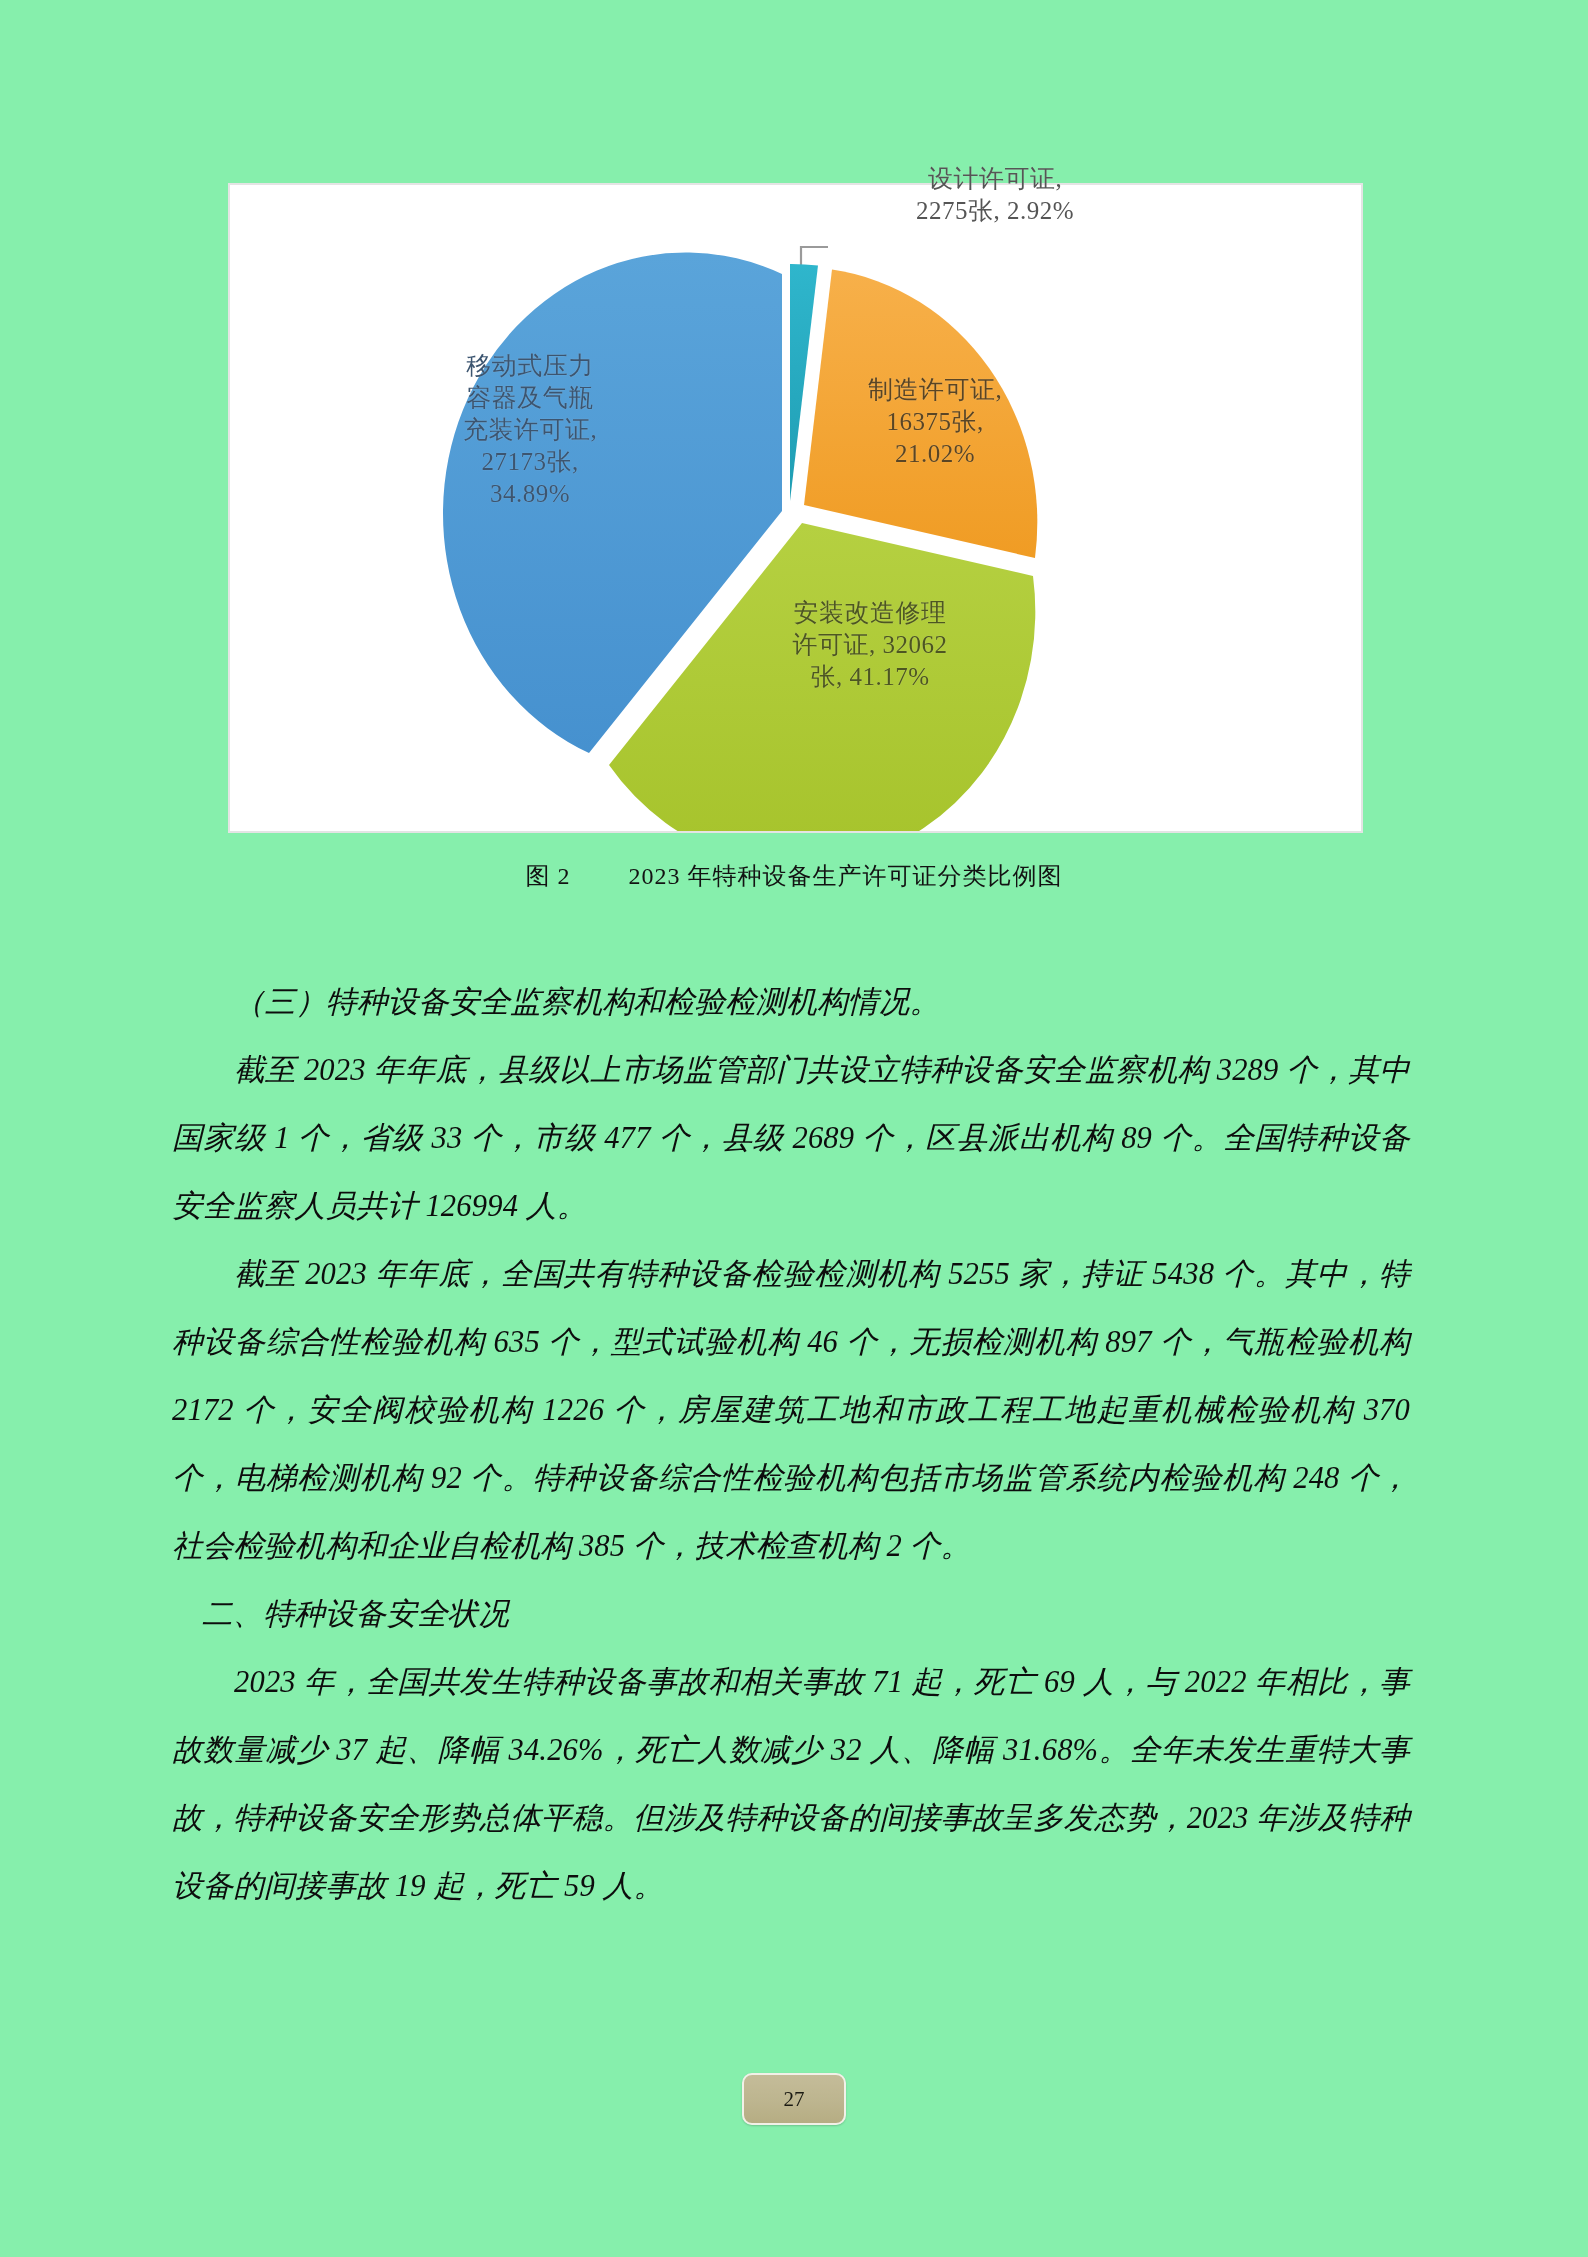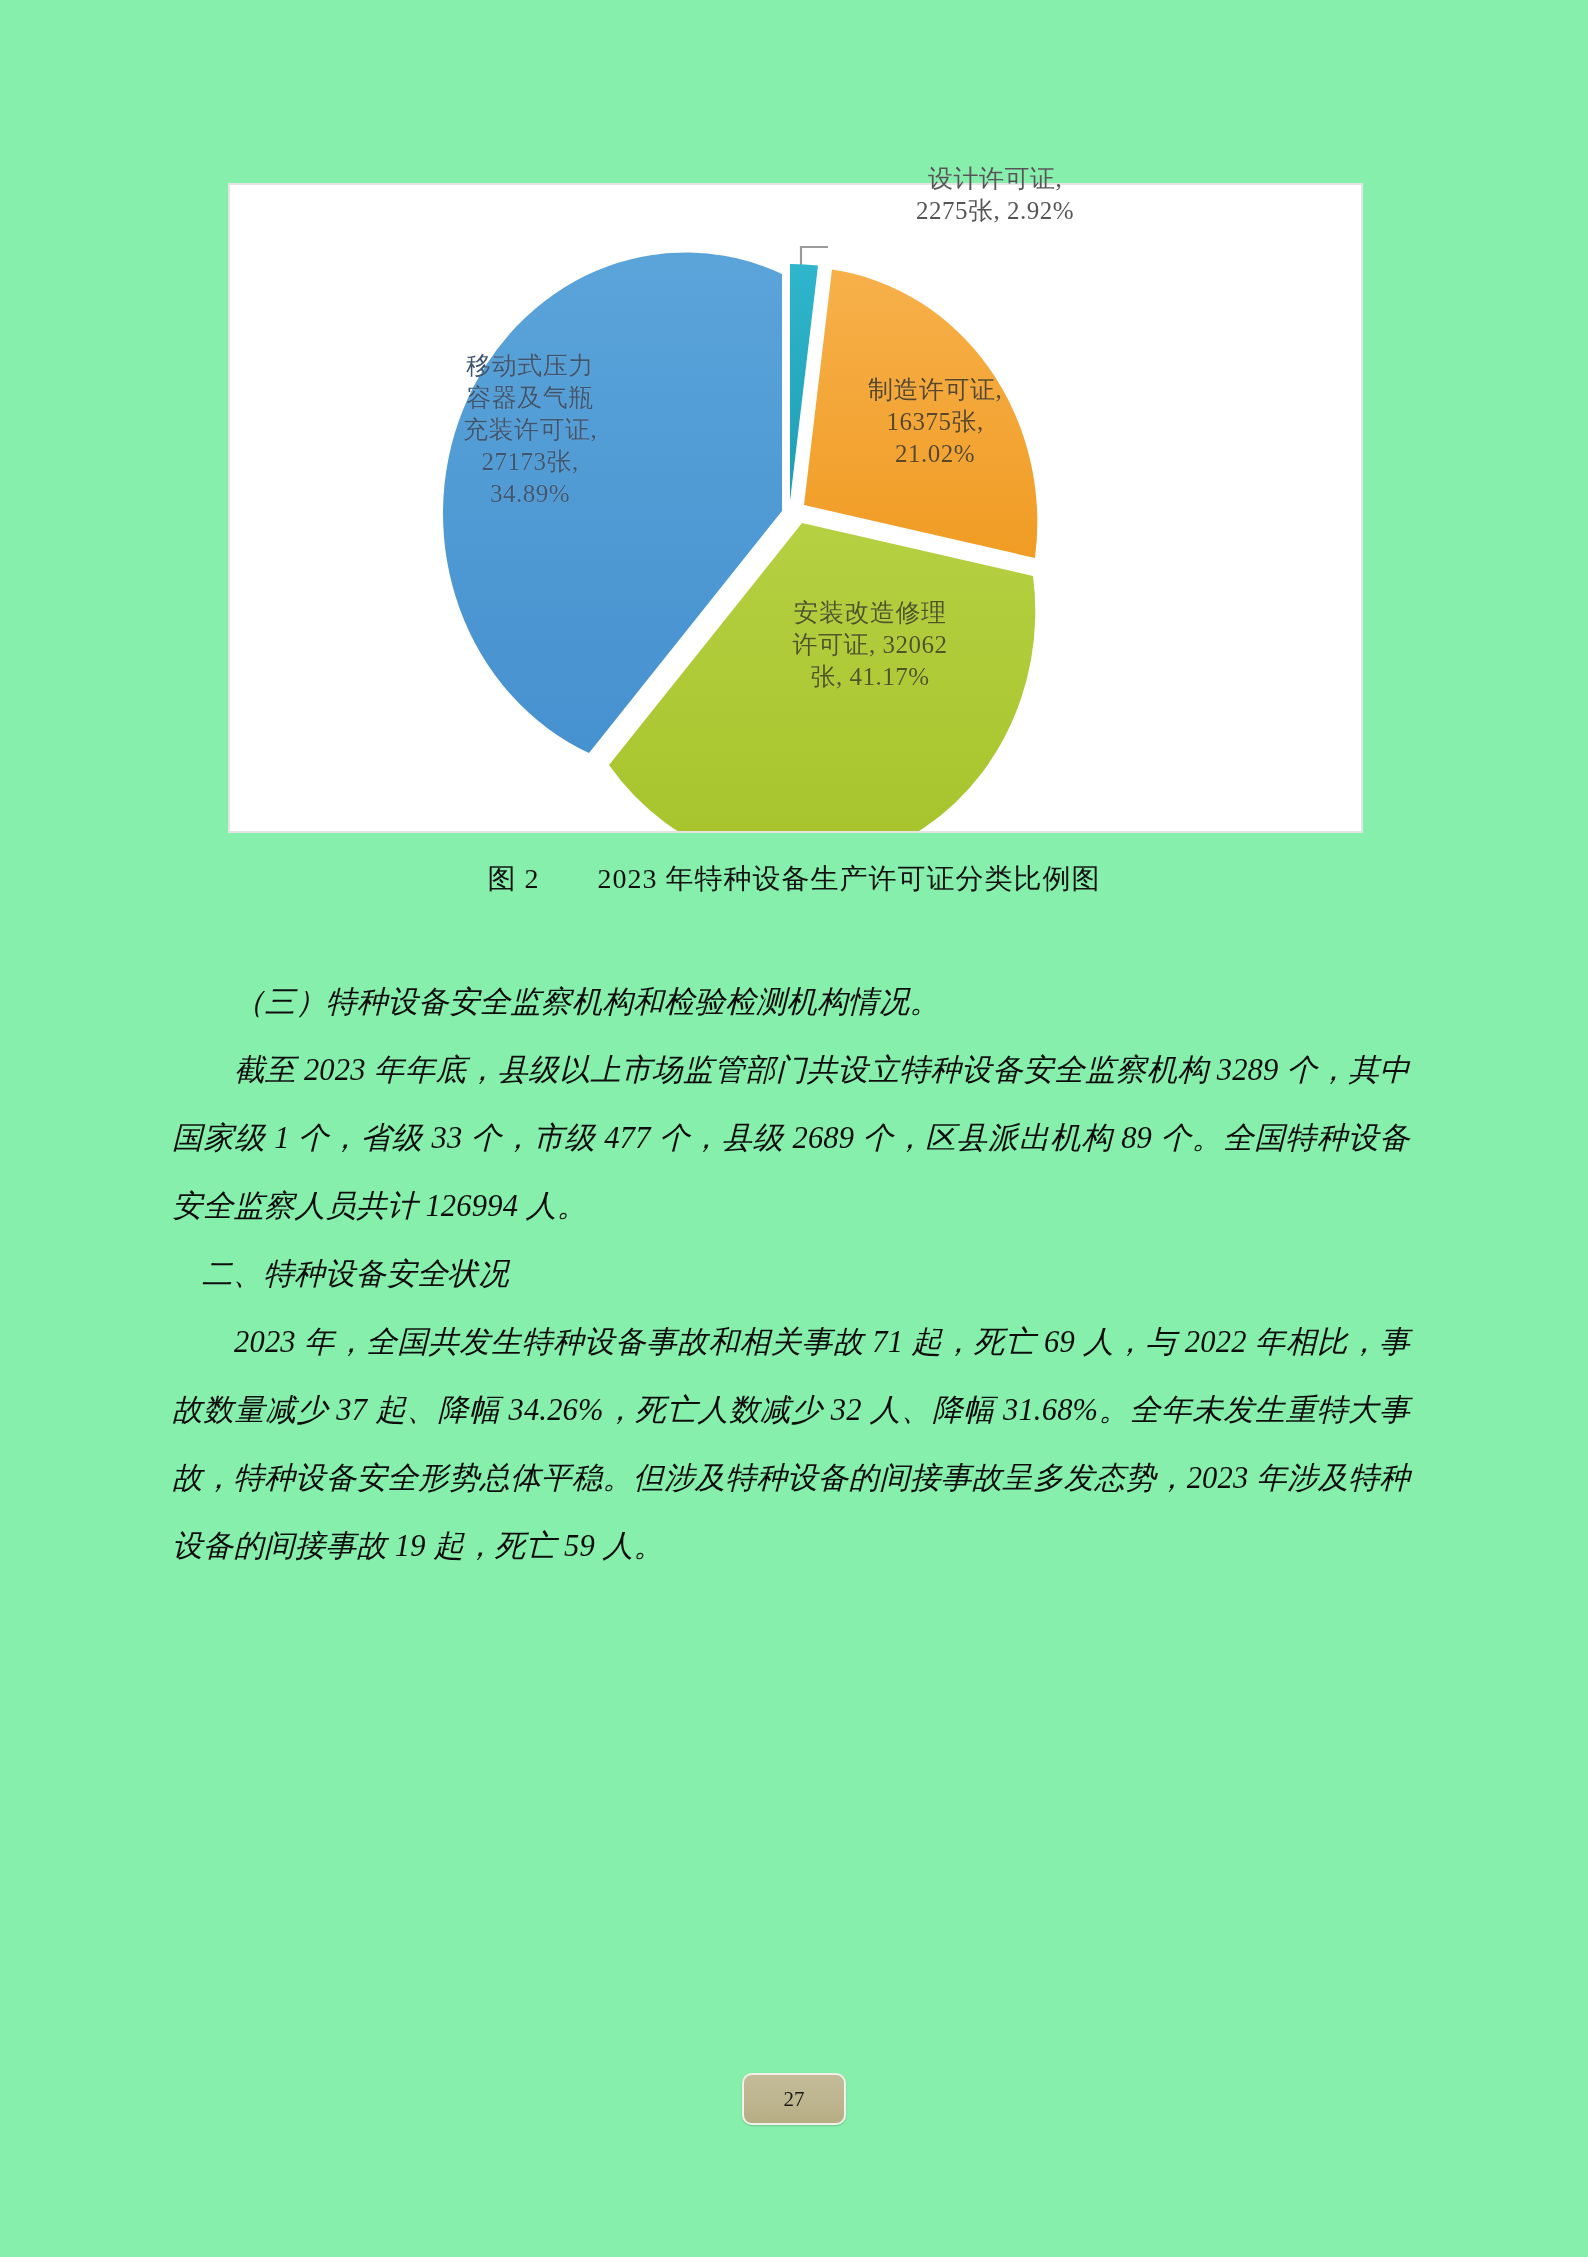--- a/index.html
+++ b/index.html
@@ -77,21 +77,21 @@
     color: #3c5570;
   }
 
   
   .fig-caption {
     position: absolute;
     left: 0;
     top: 860px;
     width: 1588px;
     text-align: center;
-    font-size: 28px;
+    font-size: 24px;
     color: #121212;
     font-family: "Liberation Serif", "DejaVu Serif", serif;
     letter-spacing: 1px;
   }
   .fig-caption .cap-gap { display: inline-block; width: 58px; }
 
   
   .body-text {
     position: absolute;
     left: 172px;
@@ -204,20 +204,21 @@
 34.89%</div>
   </div>
 
   <div class="fig-caption">
     <span>图 2</span><span class="cap-gap"></span><span>2023 年特种设备生产许可证分类比例图</span>
   </div>
 
   <div class="body-text">
     <p class="para indent">（三）特种设备安全监察机构和检验检测机构情况。</p>
     <p class="para indent">截至 2023 年年底，县级以上市场监管部门共设立特种设备安全监察机构 3289 个，其中国家级 1 个，省级 33 个，市级 477 个，县级 2689 个，区县派出机构 89 个。全国特种设备安全监察人员共计 126994 人。</p>
+    <p class="para indent">截至 2023 年年底，全国共有特种设备检验检测机构 5255 家，持证 5438 个。其中，特种设备综合性检验机构 635 个，型式试验机构 46 个，无损检测机构 897 个，气瓶检验机构 2172 个，安全阀校验机构 1226 个，房屋建筑工地和市政工程工地起重机械检验机构 370 个，电梯检测机构 92 个。特种设备综合性检验机构包括市场监管系统内检验机构 248 个，社会检验机构和企业自检机构 385 个，技术检查机构 2 个。</p>
     <p class="para heading">二、特种设备安全状况</p>
     <p class="para indent">2023 年，全国共发生特种设备事故和相关事故 71 起，死亡 69 人，与 2022 年相比，事故数量减少 37 起、降幅 34.26%，死亡人数减少 32 人、降幅 31.68%。全年未发生重特大事故，特种设备安全形势总体平稳。但涉及特种设备的间接事故呈多发态势，2023 年涉及特种设备的间接事故 19 起，死亡 59 人。</p>
   </div>
 
   <div class="page-number-box">
     <span class="page-number-text">27</span>
   </div>
 
 </div>
 

